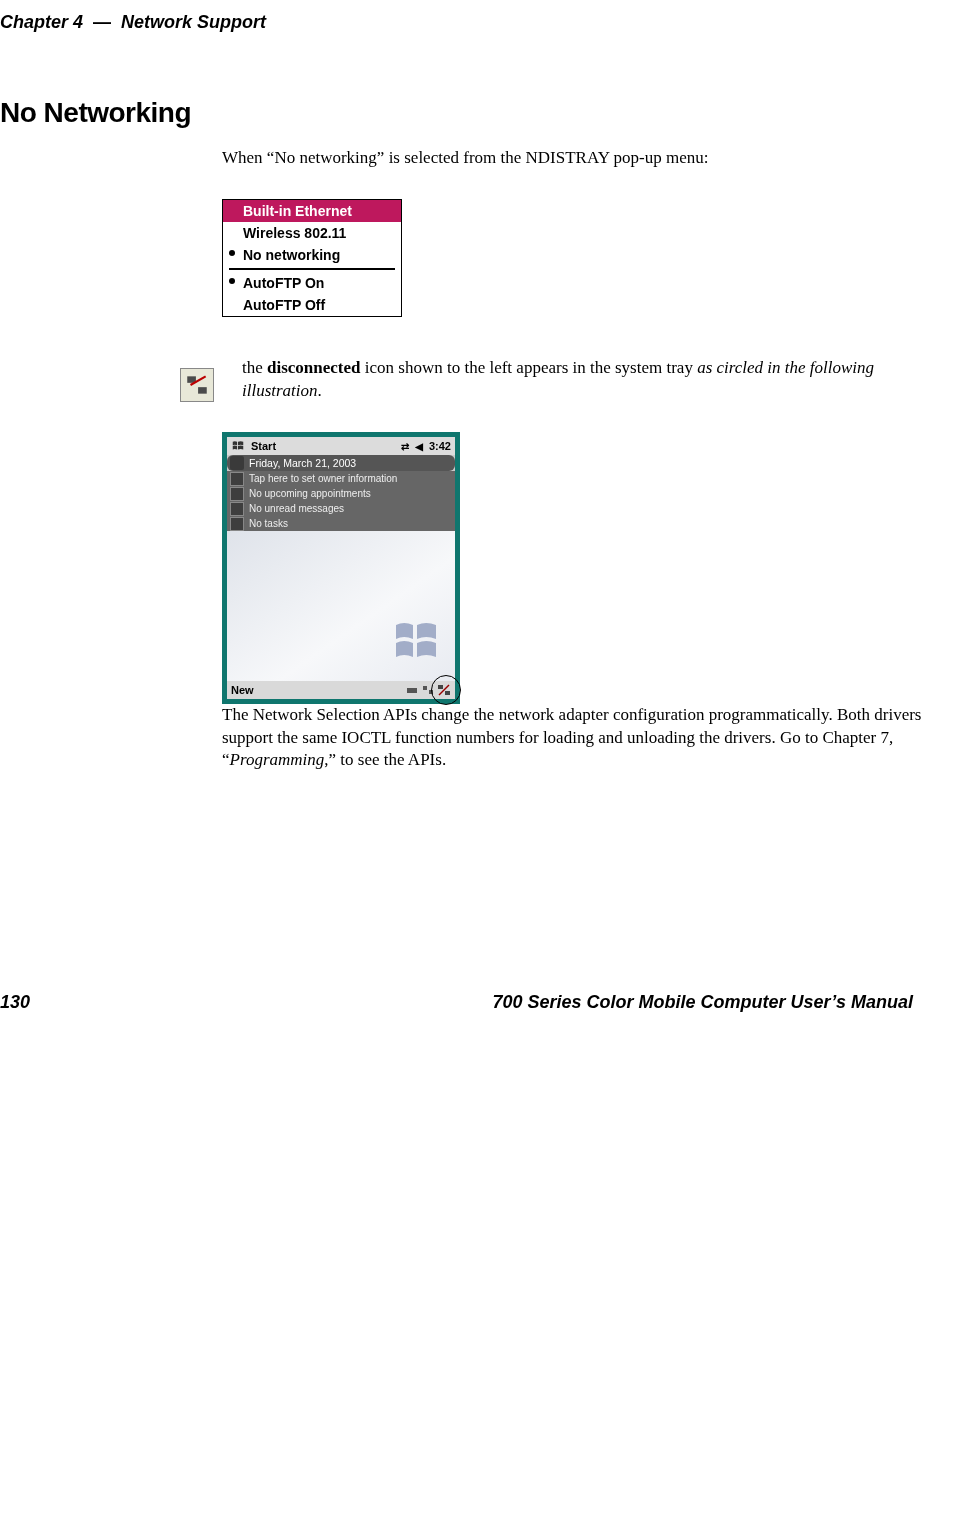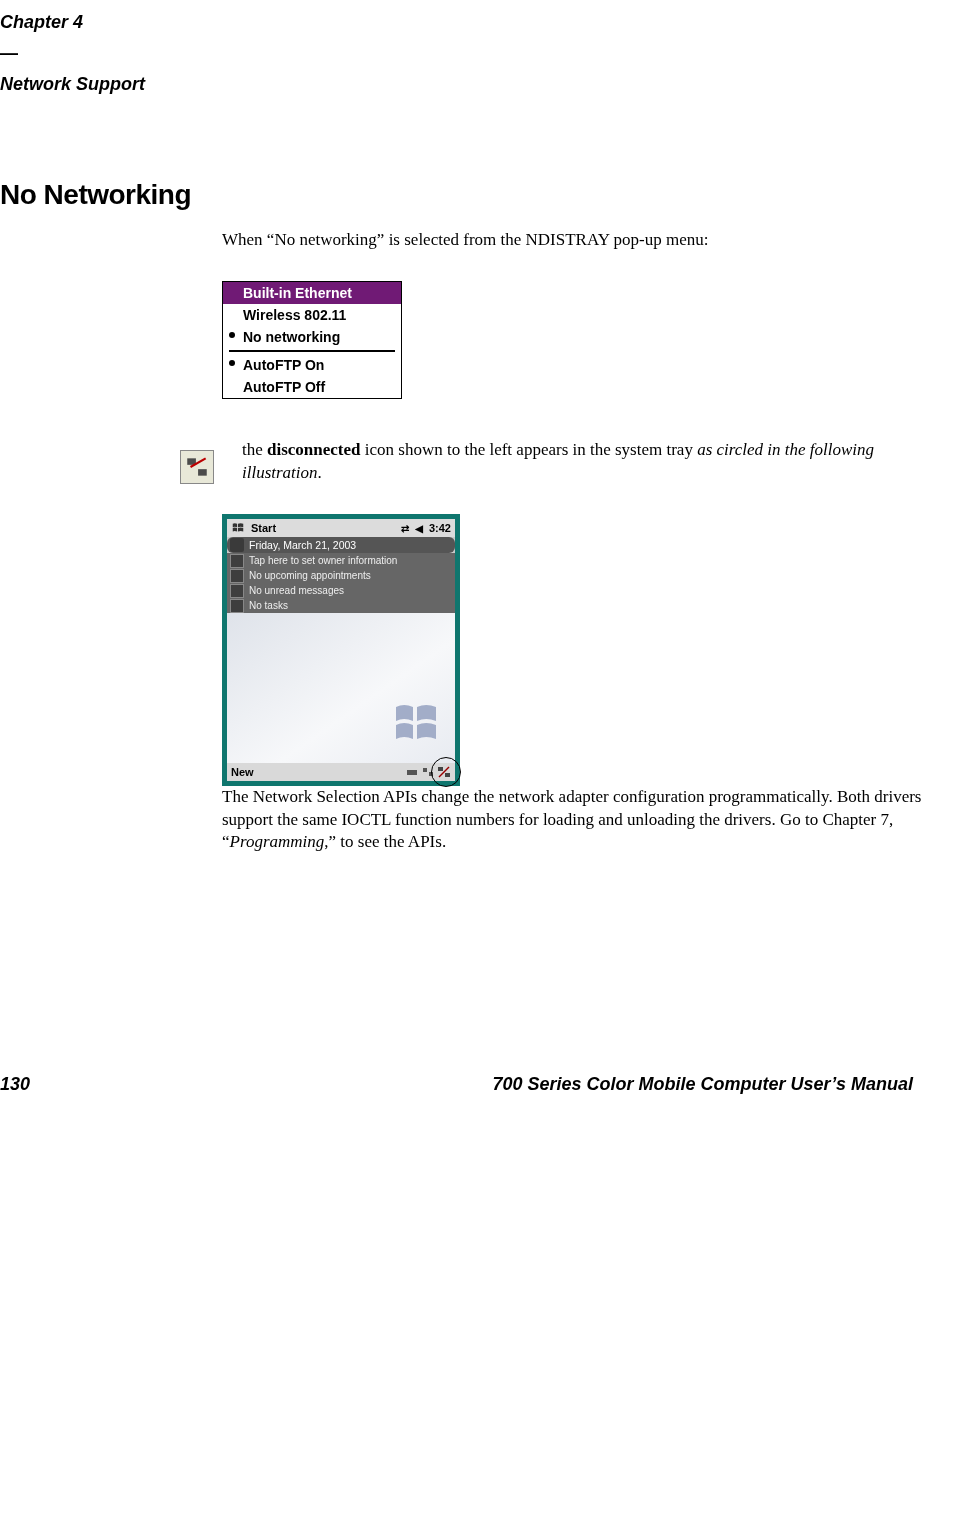--- a/index.html
+++ b/index.html
@@ -1,35 +1,35 @@
 <!DOCTYPE html>
 <html><head>
 <meta charset="utf-8">
 <style>
   * { box-sizing: border-box; margin: 0; padding: 0; }
   html, body { width: 973px; background: #fff; }
   body { font-family: Georgia, 'Times New Roman', serif; color: #000; padding: 12px 60px 40px 0; }
-  .hdr { display: flex; align-items: baseline; gap: 10px; padding-left: 0; margin-bottom: 84px; flex-direction: column; }
+  .hdr { display: flex; align-items: baseline; gap: 10px; padding-left: 0; margin-bottom: 64px; }
   .hdr .chap { font: italic bold 18px Arial, sans-serif; }
   .hdr .dash { font: bold 18px Arial, sans-serif; }
   .hdr .section { font: italic bold 18px Arial, sans-serif; }
 
   .content { padding-left: 0; }
 
   h2.sub { font: bold 28px Arial, sans-serif; letter-spacing: -0.5px; margin: 0 0 18px 0; }
   h1.major { font: bold 34px Arial, sans-serif; letter-spacing: -1px; margin: 60px 0 28px 0; }
 
   .para { font-size: 17px; line-height: 1.32; width: 700px; margin-left: 222px; }
   .para .italic { font-style: italic; }
   .para .bold { font-weight: bold; }
 
   
   .popup { width: 180px; margin: 30px 0 40px 222px; border: 1px solid #000; background:#fff; font: bold 14px Tahoma, Arial, sans-serif; }
   .popup .row { padding: 3px 8px 3px 20px; position: relative; }
-  .popup .row.sel { background:#701a75; color:#fff; }
+  .popup .row.sel { background:#be185d; color:#fff; }
   .popup .row .dot { position:absolute; left:6px; top:6px; width:6px; height:6px; border-radius:50%; background:#000; }
   .popup .sep { border-top: 2px solid #000; margin: 2px 6px; }
 
   
   .icon-row { display:flex; align-items:flex-end; gap:28px; margin: 0 0 30px 180px; }
   .discon-icon { width: 34px; height: 34px; border:1px solid #888; display:flex; align-items:center; justify-content:center; flex:none; position:relative; background: #e8e8d8; }
   .discon-icon svg { width:26px; height:26px; }
   .icon-row .para { margin-left: 0; width: 680px; }
 
   

